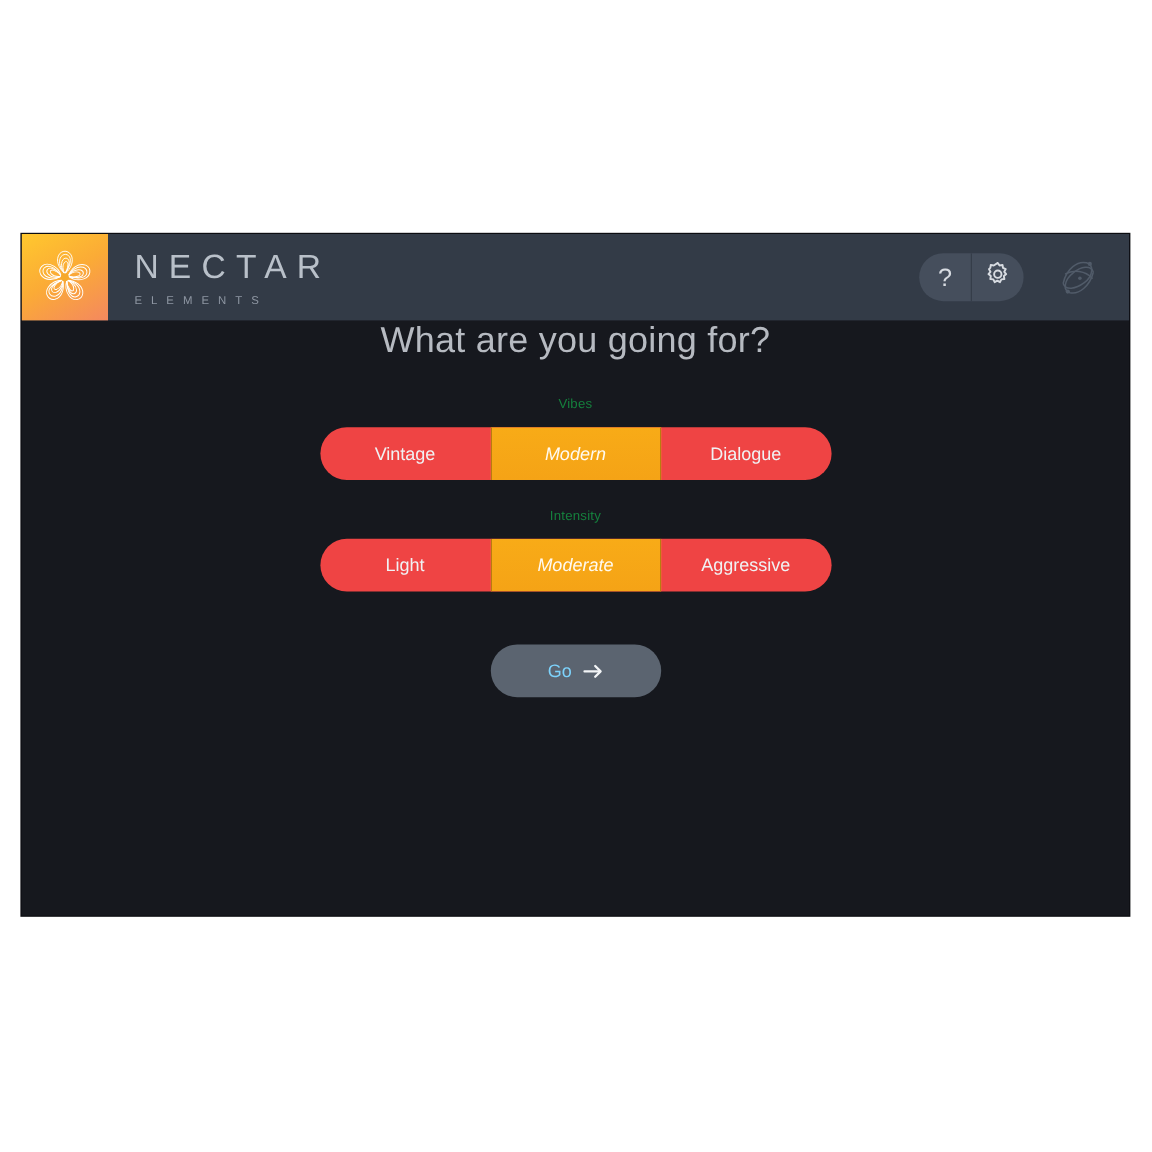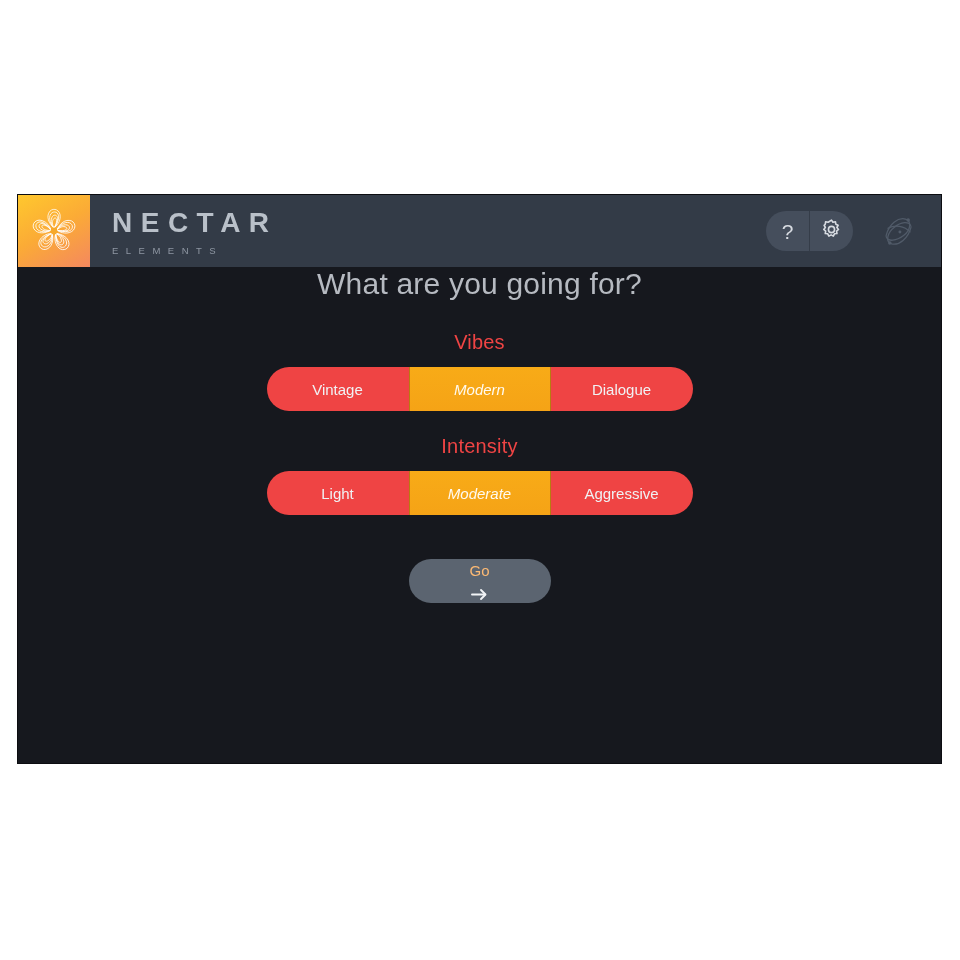--- a/index.html
+++ b/index.html
@@ -52,21 +52,21 @@
     flex-direction: column;
     justify-content: center;
     height: 72px;
     padding-top: 2px;
   }
   #brand-name {
     font-size: 28px;
     letter-spacing: 8.5px;
     color: #b9c0c9;
     line-height: 1;
-    font-weight: 700;
+    font-weight: 400;
   }
   #brand-sub {
     margin-top: 9px;
     font-size: 9.5px;
     letter-spacing: 7.5px;
     color: #8f97a3;
     line-height: 1;
     font-weight: 400;
   }
 
@@ -128,22 +128,22 @@
     letter-spacing: 0.2px;
   }
 
   .control-group {
     margin-top: 30px;
     text-align: center;
   }
   .control-group.second { margin-top: 24px; }
 
   .group-label {
-    color: #ef4444;
-    font-size: 20px;
+    color: #15803d;
+    font-size: 11px;
     margin-bottom: 13px;
     letter-spacing: 0.2px;
   }
 
   .segmented {
     display: inline-flex;
     background: #ef4444;
     border-radius: 999px;
     overflow: hidden;
     height: 44px;
@@ -170,29 +170,28 @@
   #go-row {
     margin-top: 44px;
     text-align: center;
   }
   #go-button {
     display: inline-flex;
     align-items: center;
     justify-content: center;
     gap: 9px;
     background: #5b6470;
-    color: #fdba74;
+    color: #7dd3fc;
     border: none;
     border-radius: 999px;
     width: 142px;
     height: 44px;
     font-size: 15px;
     font-family: "Liberation Sans", sans-serif;
     cursor: pointer;
-    flex-direction: column;
   }
   #go-arrow-icon { display: inline-flex; }
 </style>
 </head>
 <body>
 
 <div id="plugin-window">
 
   <div id="header-bar">
 

